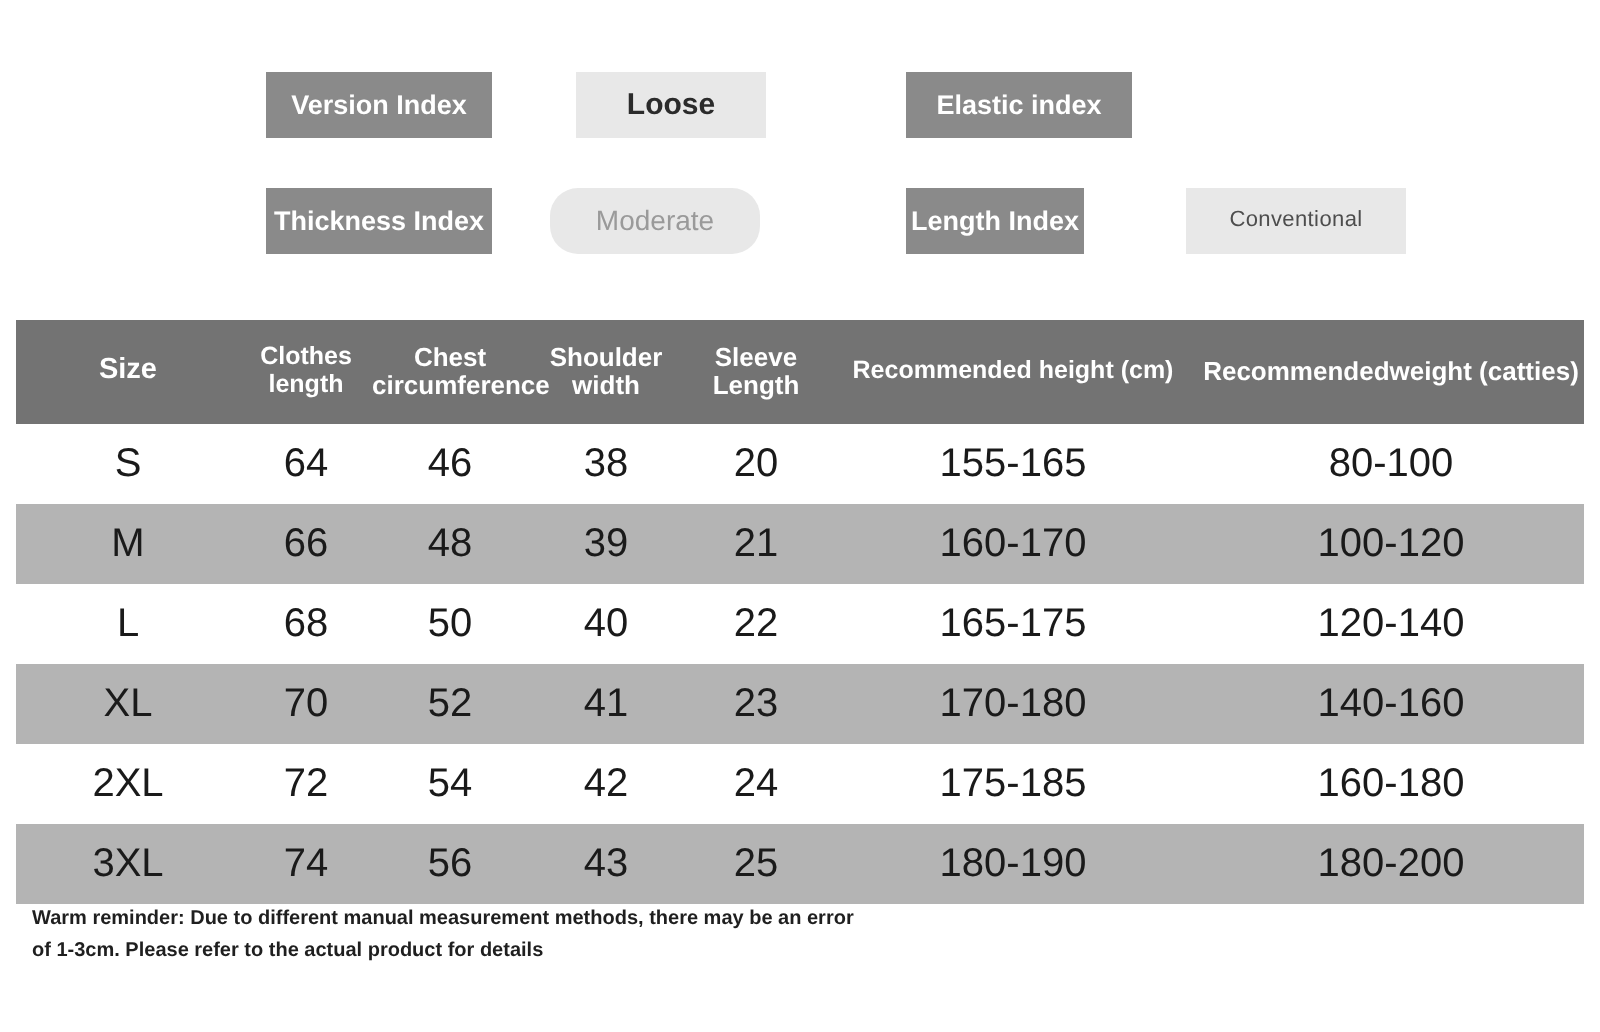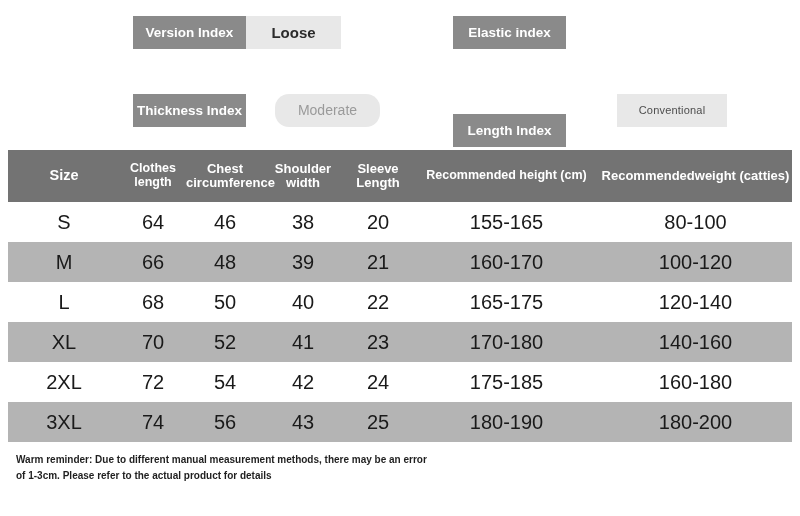--- a/index.html
+++ b/index.html
@@ -21,21 +21,21 @@
     top: 0;
     left: 0;
     width: 800px;
     height: 138px;
   }
   .badge-row {
     position: absolute;
     display: flex;
     align-items: flex-start;
   }
-  .badge-row.r1 { top: 16px; }
+  .badge-row.r1 { top: 36px; gap: 42px; }
   .badge-row.r2 { top: 94px; gap: 29px; }
   .badge-row.left  { left: 133px; }
   .badge-row.right { left: 453px; }
 
   .badge-key {
     background: #8a8a8a;
     color: #ffffff;
     font-weight: bold;
     font-size: 13.5px;
     padding: 8px 10px 8px 10px;
@@ -74,30 +74,30 @@
     font-weight: normal;
     font-size: 11px;
     letter-spacing: .2px;
     margin-left: 22px;
   }
 
   
   .k-version   { width: 113px; }
   .k-thickness { width: 113px; }
   .k-elastic   { width: 113px; }
-  .k-length    { width: 113px; margin-top: 20px; }
+  .k-length    { width: 89px; }
   .v-loose     { width: 95px; justify-content: center; }
   .v-moderate  { width: 105px; justify-content: center; }
   .v-micro     { width: 78px; }
   .v-conv      { width: 110px; justify-content: center; }
 
   
   .table-wrap {
     position: absolute;
-    top: 150px;
+    top: 160px;
     left: 8px;
     width: 784px;
   }
   table.size-table {
     border-collapse: collapse;
     width: 784px;
     table-layout: fixed;
   }
   table.size-table th,
   table.size-table td {

